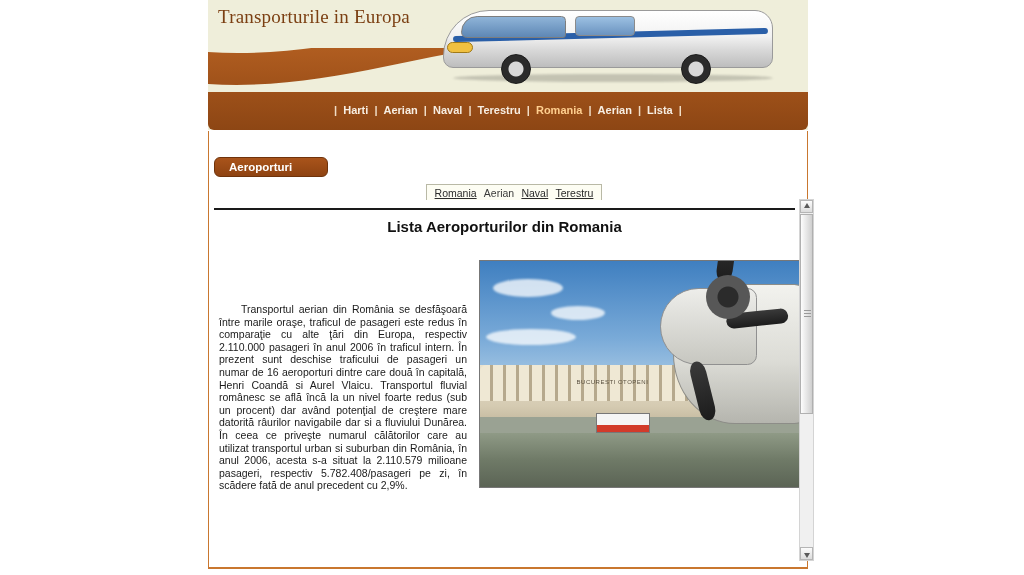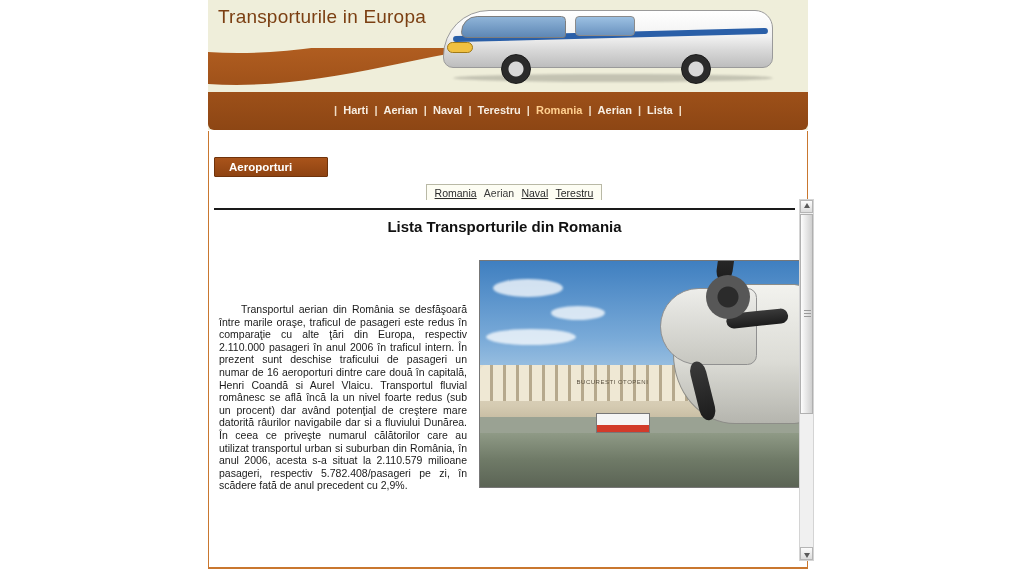--- a/index.html
+++ b/index.html
@@ -27,20 +27,21 @@
     position: absolute;
     left: 0; top: 0; width: 600px; height: 130px;
   }
   .site-title {
     position: absolute;
     left: 10px; top: 6px;
     font-size: 19px;
     color: #7b3f12;
     letter-spacing: 0.2px;
     white-space: nowrap;
+    font-family: Liberation Serif, serif;
   }
 
   
   .bus {
     position: absolute;
     left: 215px; top: 2px;
     width: 365px; height: 78px;
   }
   .bus-body {
     position: absolute; left: 20px; top: 8px;
@@ -142,21 +143,21 @@
     background: #c9772f;
   }
 
   
   .section-tab {
     position: absolute;
     left: 214px; top: 157px;
     width: 114px; height: 20px;
     background: linear-gradient(180deg,#a9541b,#8e4312);
     border: 1px solid #6f330b;
-    border-radius: 1px;
+    border-radius: 6px;
     color: #ffffff;
     font-size: 11.5px;
     font-weight: bold;
     line-height: 19px;
     padding-left: 14px;
   }
 
   
   .subnav {
     position: absolute;
@@ -393,21 +394,21 @@
 
   <div class="subnav">
     <a href="#">Romania</a>
     <a href="#" class="plain">Aerian</a>
     <a href="#">Naval</a>
     <a href="#">Terestru</a>
   </div>
 
   <div class="content-area">
     <div class="content-rule"></div>
-    <div class="content-title">Lista Transporturile din Romania</div>
+    <div class="content-title">Lista Aeroporturilor din Romania</div>
 
     <div class="article-text">
       <span class="indent"></span><b>Transportul aerian</b><span> din România se desfăşoară între marile oraşe, traficul de pasageri este redus în comparaţie cu alte ţări din Europa, respectiv 2.110.000 pasageri în anul 2006 în traficul intern. În prezent sunt deschise traficului de pasageri un numar de 16 aeroporturi dintre care două în capitală, Henri Coandă si Aurel Vlaicu. Transportul fluvial românesc se află încă la un nivel foarte redus (sub un procent) dar având potenţial de creştere mare datorită râurilor navigabile dar si a fluviului Dunărea. În ceea ce priveşte numarul călătorilor care au utilizat transportul urban si suburban din România, în anul 2006, acesta s-a situat la 2.110.579 milioane pasageri, respectiv 5.782.408/pasageri pe zi, în scădere fată de anul precedent cu 2,9%.</span>
     </div>
 
     <div class="photo">
       <div class="sky"></div>
       <div class="cloud" style="left:4%; top:8%; width:70px; height:18px;"></div>
       <div class="cloud" style="left:22%; top:20%; width:54px; height:14px;"></div>
       <div class="cloud" style="left:2%; top:30%; width:90px; height:16px;"></div>

